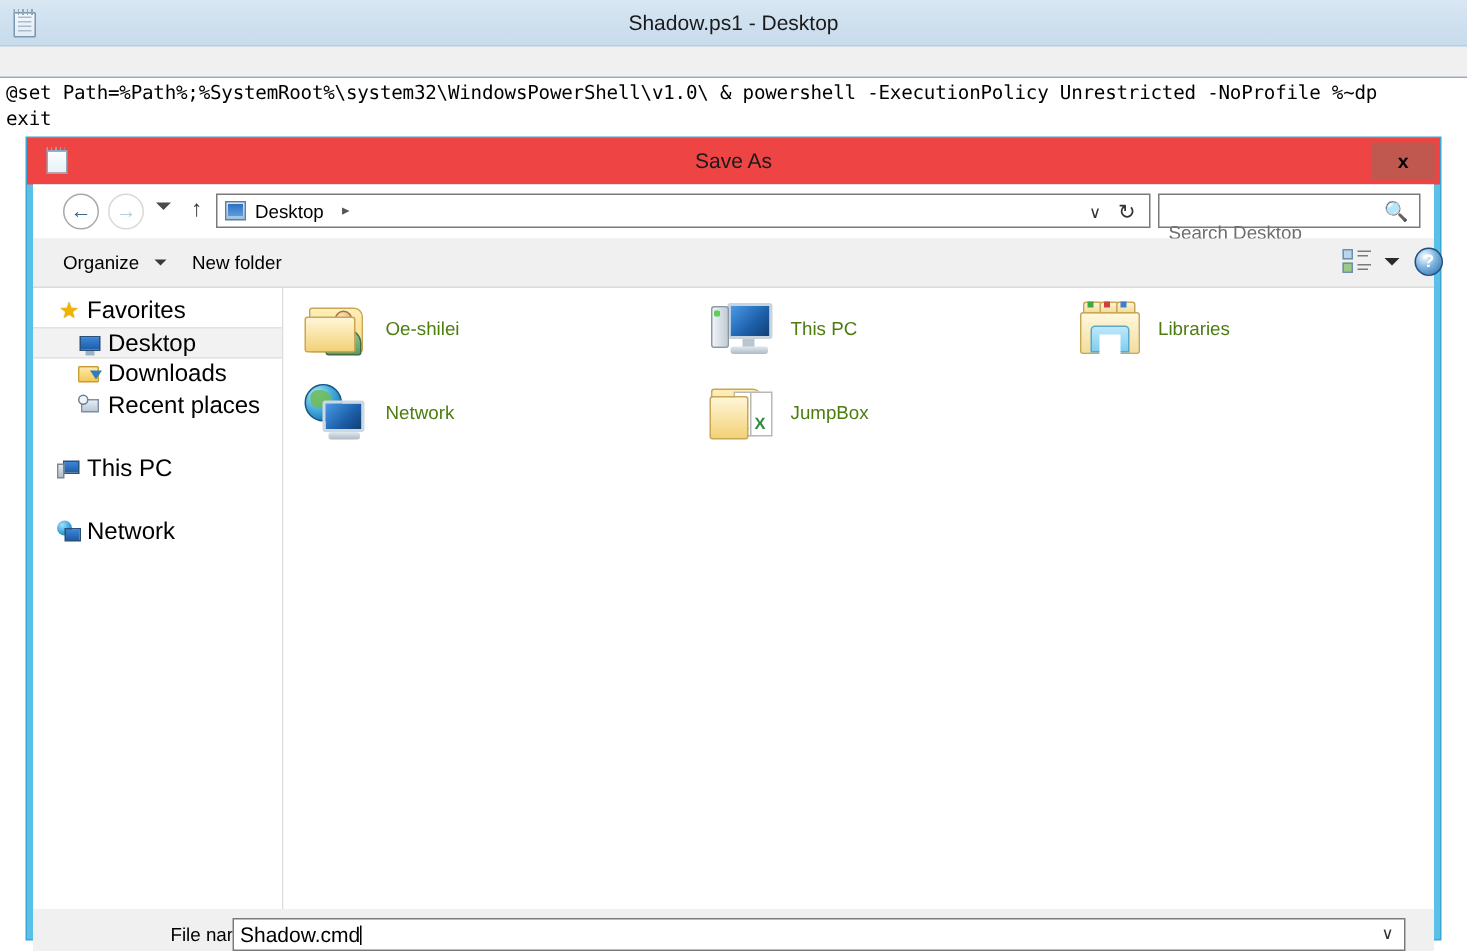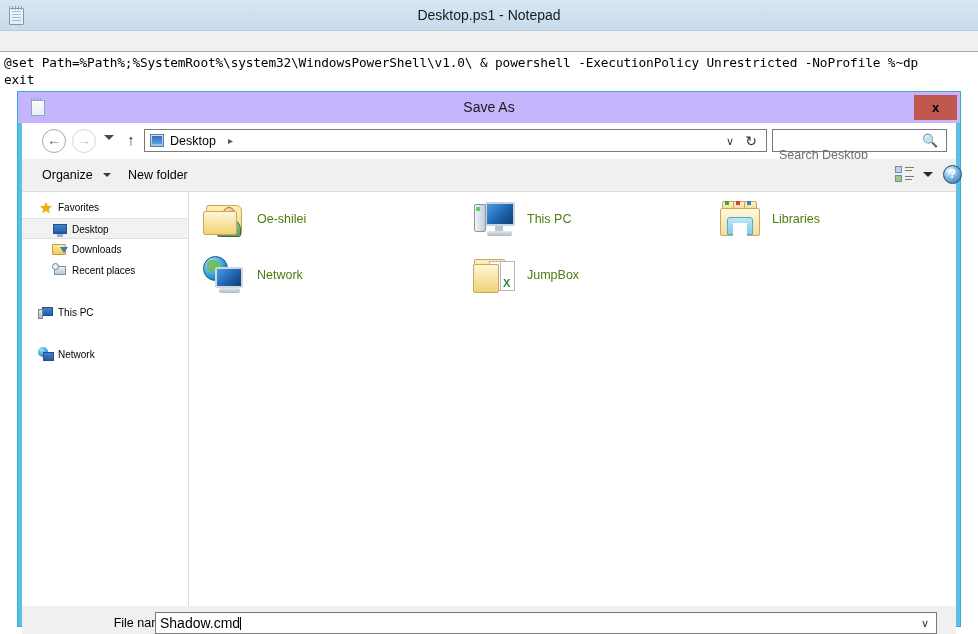--- a/index.html
+++ b/index.html
@@ -102,21 +102,21 @@
     left: 18px; top: 92px;
     width: 942px; height: 534px;
     background: #5bc0e8;
     box-shadow: 0 0 0 1px #3aa8d4;
     box-sizing: border-box;
   }
   .sa-titlebar {
     position: absolute;
     left: 0; top: 0;
     width: 942px; height: 31px;
-    background: #c4b5fd;
+    background: #ef4444;
   }
   .sa-icon {
     position: absolute;
     left: 12px; top: 6px;
     width: 16px; height: 18px;
   }
   .sa-icon .pad {
     position: absolute; left: 1px; top: 2px;
     width: 12px; height: 14px;
     background: linear-gradient(to bottom, #fbfdfe 0%, #e7f1f8 100%);
@@ -330,21 +330,21 @@
     cursor: default;
   }
   .nav-row.selected {
     background: #f2f2f2;
     border-top: 1px solid #e2e2e2;
     border-bottom: 1px solid #e2e2e2;
     box-sizing: border-box;
   }
   .nav-label {
     position: absolute;
-    font-size: 10px; line-height: 21px; color: #000;
+    font-size: 16px; line-height: 21px; color: #000;
     white-space: nowrap;
   }
   .nav-ico { position: absolute; top: 3px; width: 16px; height: 16px; }
 
   
   .ico-star {
     color: #f0b400;
     font-size: 15px; line-height: 16px; text-align: center;
     text-shadow: 0 0 1px #b07f00;
   }
@@ -576,21 +576,21 @@
 <body>
 
 <div id="notepad">
 
   <div class="np-titlebar">
     <div class="np-icon">
       <div class="shadow"></div>
       <div class="pad"></div>
       <div class="rings"></div>
     </div>
-    <div class="np-title-text">Desktop.ps1 - Notepad</div>
+    <div class="np-title-text">Shadow.ps1 - Desktop</div>
   </div>
 
 
   <div class="np-textarea">
     <div class="np-line l1">@set Path=%Path%;%SystemRoot%\system32\WindowsPowerShell\v1.0\ &amp; powershell -ExecutionPolicy Unrestricted -NoProfile %~dp</div>
     <div class="np-line l2">exit</div>
   </div>
 </div>
 
 <div id="saveas">

